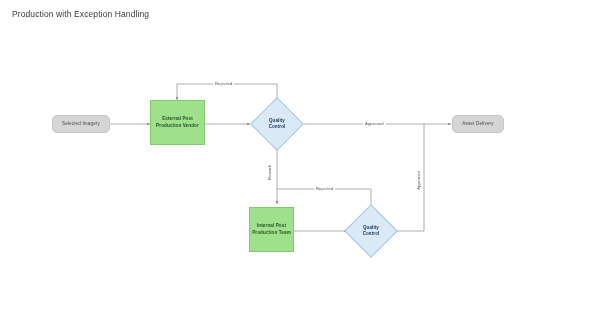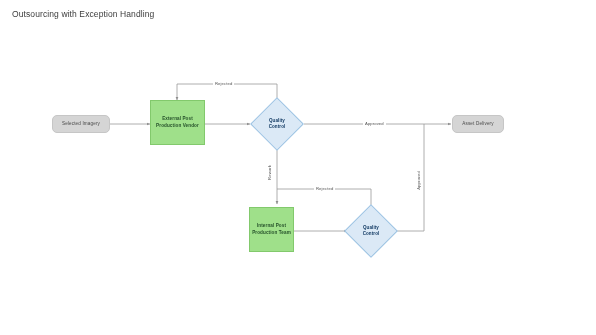--- a/index.html
+++ b/index.html
@@ -94,21 +94,21 @@
   .edge-label.vertical {
     transform-origin: center center;
     transform: rotate(-90deg);
   }
 </style>
 </head>
 <body>
 
 <div id="canvas">
 
-  <div class="title">Outsourcing with Exception Handling</div>
+  <div class="title">Production with Exception Handling</div>
 
   <svg class="wires" viewBox="0 0 596 335">
     <defs>
       <marker id="arrow" markerWidth="5" markerHeight="5" refX="4.2" refY="2.5" orient="auto">
         <path d="M0,0.6 L4.4,2.5 L0,4.4 z" fill="#8f8f8f"></path>
       </marker>
     </defs>
     <g stroke="#9a9a9a" stroke-width="0.8" fill="none">
 
       <path d="M110,124 L150,124" marker-end="url(#arrow)"></path>

